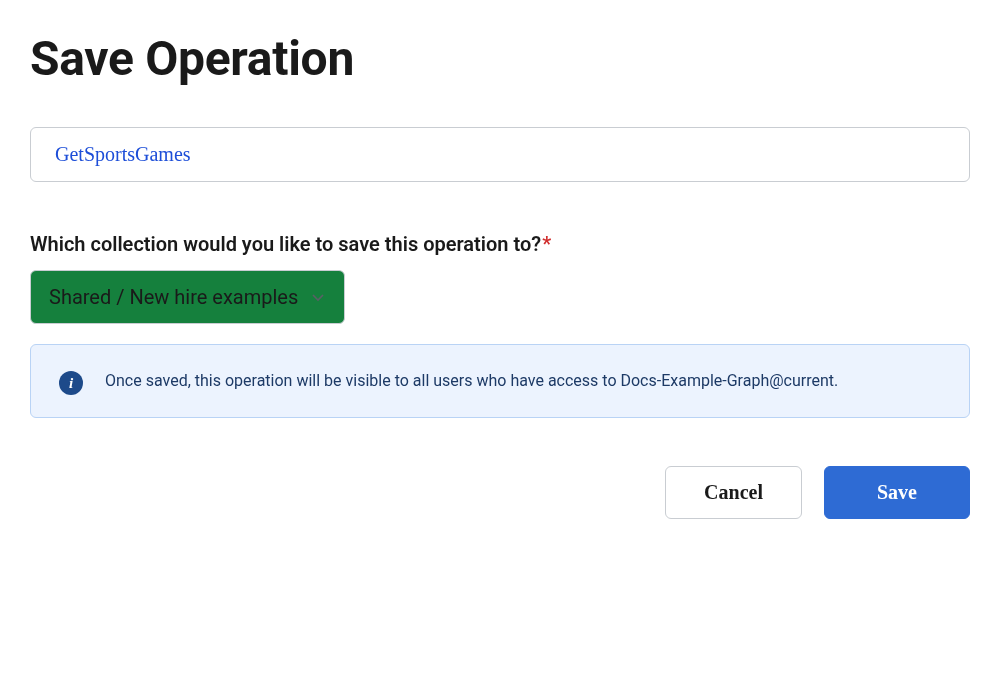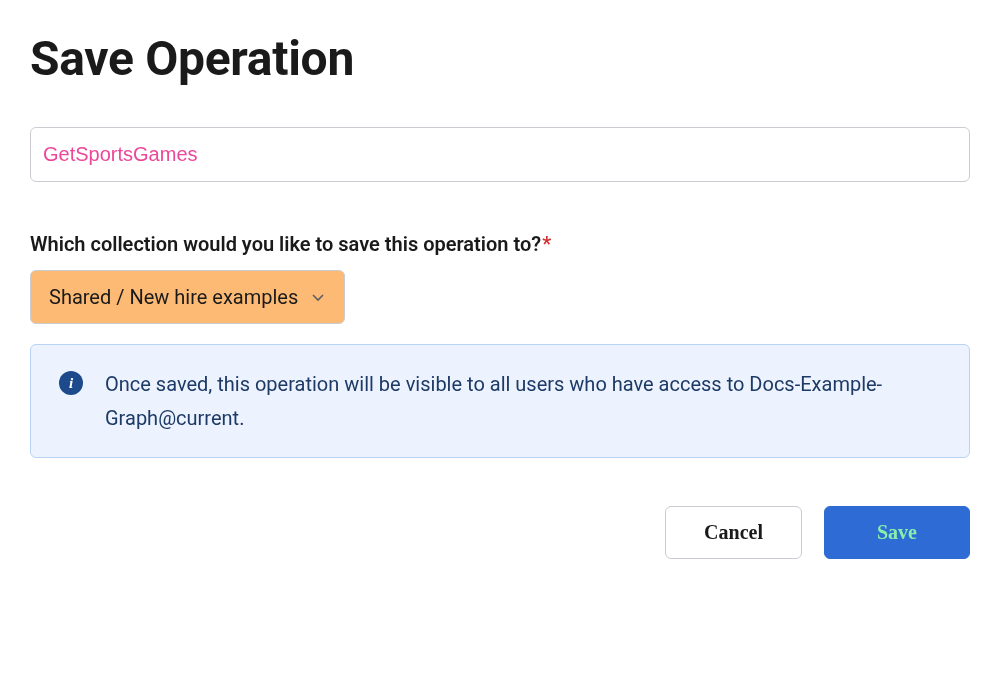--- a/index.html
+++ b/index.html
@@ -31,37 +31,37 @@
       color: #1a1a1a;
       margin-bottom: 14px;
       display: block;
     }
     .required-star {
       color: #d12d2d;
       margin-left: 1px;
     }
     .text-input {
       width: 100%;
-      padding: 15px 12px;
+      padding: 15px 24px;
       font-size: 20px;
       border: 1px solid #c9cdd2;
       border-radius: 6px;
-      color: #ec4899;
-      font-family: Liberation Sans, sans-serif;
+      color: #1d4ed8;
+      font-family: Liberation Serif, serif;
       outline: none;
     }
     .select-wrap {
       display: inline-flex;
       align-items: center;
       padding: 14px 18px;
       font-size: 20px;
       border: 1px solid #c9cdd2;
       border-radius: 6px;
       color: #1a1a1a;
-      background: #fdba74;
+      background: #15803d;
       cursor: pointer;
       gap: 12px;
       margin-bottom: 20px;
     }
     .chevron-down {
       width: 16px;
       height: 16px;
       flex-shrink: 0;
     }
     .info-banner {
@@ -83,21 +83,21 @@
       font-style: italic;
       font-weight: 700;
       font-size: 15px;
       display: flex;
       align-items: center;
       justify-content: center;
       flex-shrink: 0;
       margin-top: 4px;
     }
     .info-text {
-      font-size: 20px;
+      font-size: 16px;
       line-height: 1.7;
       color: #1d3a66;
     }
     .button-row {
       display: flex;
       justify-content: flex-end;
       gap: 22px;
       margin-top: 48px;
     }
     .btn {
@@ -109,21 +109,21 @@
       font-family: Liberation Serif, serif;
     }
     .btn-secondary {
       background: #fff;
       border: 1px solid #c9cdd2;
       color: #1a1a1a;
     }
     .btn-primary {
       background: #2e6bd4;
       border: 1px solid #2e6bd4;
-      color: #86efac;
+      color: #ffffff;
       padding: 10px 52px;
     }
   </style>
 </head>
 <body>
 
 <h1 class="page-title">Save Operation</h1>
 
 <div class="field-group">
   <input type="text" class="text-input" value="GetSportsGames" style="">

